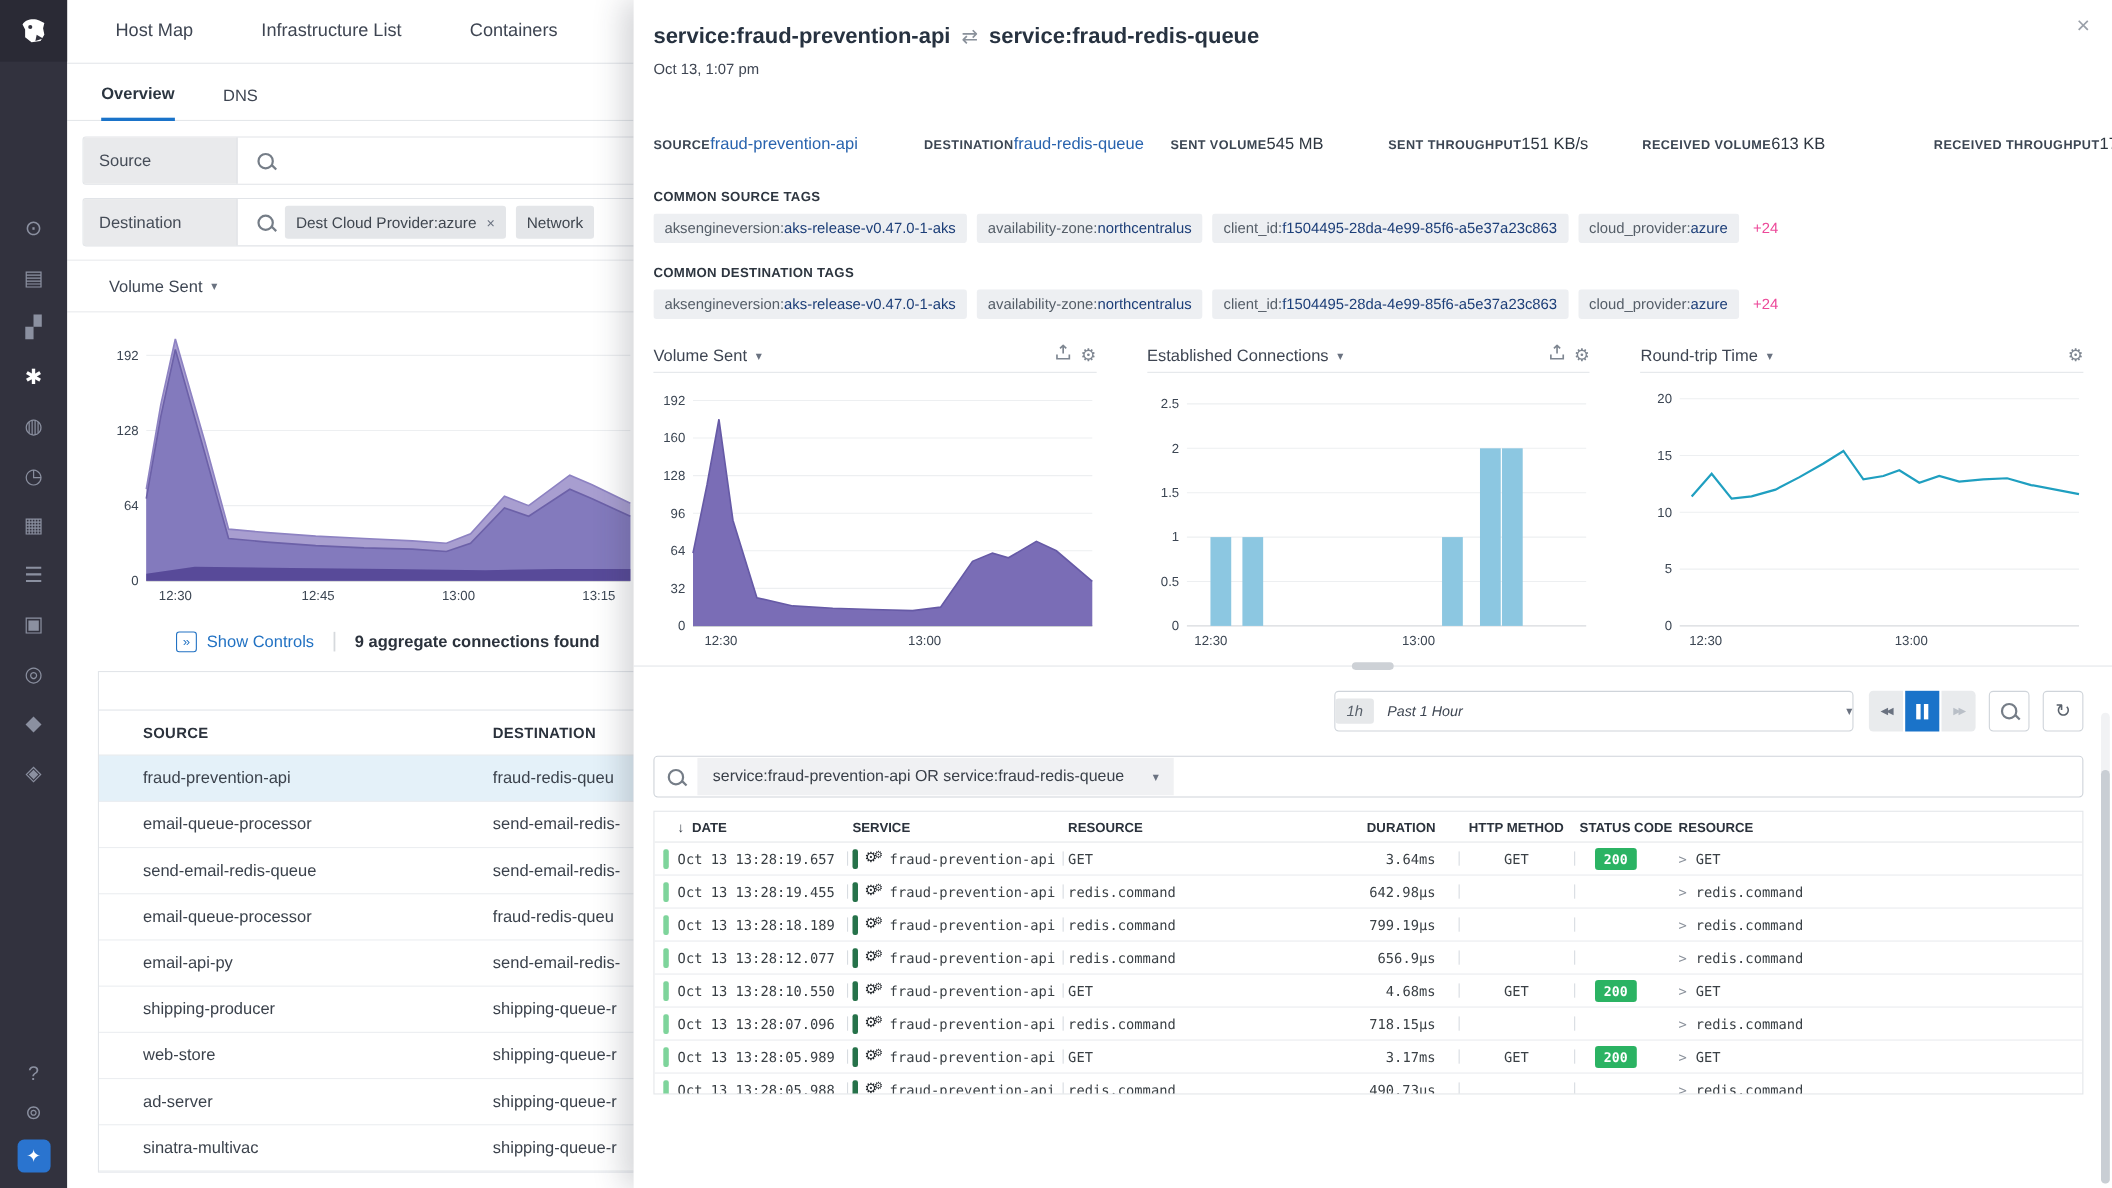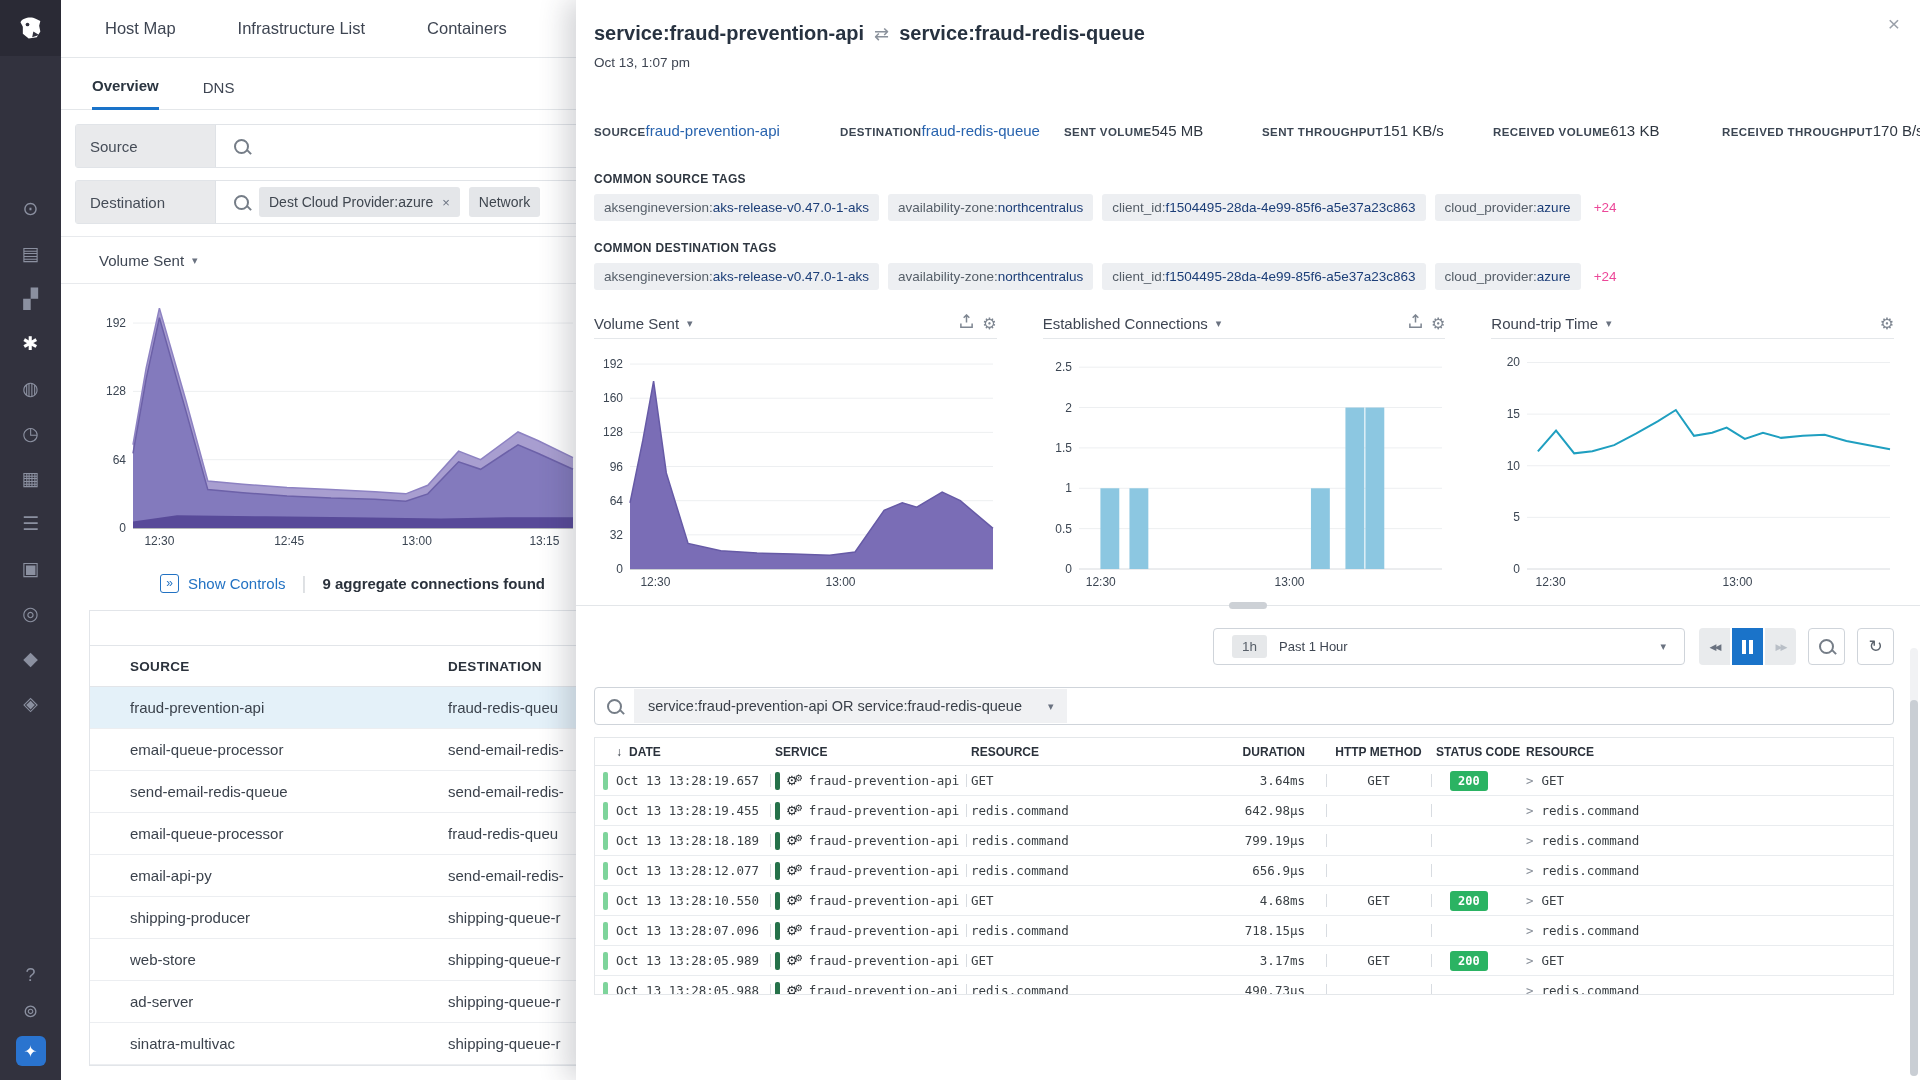--- a/index.html
+++ b/index.html
@@ -61,21 +61,21 @@
   
   .panel{position:absolute;left:576px;top:0;right:0;bottom:0;background:#fff;z-index:10;
          box-shadow:-10px 0 26px rgba(40,45,60,.20);}
   .close-btn{position:absolute;top:12px;right:20px;font-size:21px;color:#9aa0a9;cursor:pointer;}
   .p-title{padding:22px 2px 0 18px;font-size:20px;font-weight:bold;color:#273240;display:flex;gap:10px;align-items:center;}
   .swap{color:#8a919b;font-size:18px;font-weight:normal;}
   .p-sub{margin:10px 0 0 18px;font-size:13.5px;color:#3e4552;}
   .metrics{display:flex;padding:52px 0 0 18px;}
   .metric{flex:none;}
   .metric:nth-child(1){width:246px}.metric:nth-child(2){width:224px}.metric:nth-child(3){width:198px}
-  .metric:nth-child(4){width:231px}.metric:nth-child(5){width:229px}
+  .metric:nth-child(4){width:231px}.metric:nth-child(5){width:265px}
   .metric .lab{font-size:11.5px;font-weight:bold;color:#3c4653;letter-spacing:.4px;}
   .metric .val{margin-top:7px;font-size:15px;color:#2e3640;}
   .metric .val.link{color:#2863ae;cursor:pointer;}
   .tag-sec{padding:0 18px 0 18px;}
   .tag-sec.src{margin-top:32px;} .tag-sec.dst{margin-top:20px;}
   .tag-label{font-size:12px;font-weight:bold;color:#2e3640;letter-spacing:.3px;}
   .tag-chips{display:flex;gap:9px;margin-top:8px;align-items:center;overflow:hidden;}
   .tag{background:#edeff2;border-radius:3px;padding:6px 10px;font-size:13.5px;white-space:nowrap;cursor:pointer;}
   .tag .k{color:#555e68;} .tag .v{color:#1c3e78;}
   .more{font-size:13.5px;color:#ec4899;margin-left:4px;cursor:pointer;}
@@ -87,21 +87,21 @@
   .chart-body{height:252px;}
   svg{font-family:inherit;}
   .divider-row{margin-top:14px;border-top:1px solid #e3e6e9;position:relative;height:0;}
   .handle{position:absolute;left:50%;top:-4px;transform:translateX(-50%);width:38px;height:7px;
           border-radius:4px;background:#cdd1d6;cursor:row-resize;}
   .p-tabs{height:52px;display:flex;align-items:flex-end;gap:38px;padding-left:18px;border-bottom:1px solid #e3e6e9;font-size:15.5px;}
   .p-tab{padding-bottom:13px;cursor:pointer;color:#3e4653;}
   .p-tab.active{color:#2b3540;border-bottom:3px solid #1a73c9;margin-bottom:-1px;}
   .time-row{display:flex;justify-content:flex-end;align-items:center;margin:22px 26px 0 0;}
   .time-box{width:472px;height:37px;border:1px solid #cfd4da;border-radius:4px;display:flex;align-items:center;
-            padding:0 18px;gap:12px;box-sizing:border-box;cursor:pointer;}
+            padding:0 0;gap:12px;box-sizing:border-box;cursor:pointer;font-style:italic;}
   .badge-1h{background:#e6e8ea;border-radius:3px;padding:4px 10px;font-size:13.5px;color:#575f69;}
   .time-label{flex:1;font-size:13px;color:#3e4652;}
   .btn-group{display:flex;gap:2px;margin-left:14px;}
   .tseg{width:31px;height:37px;display:flex;align-items:center;justify-content:center;background:#e9ebed;
         color:#6a7280;font-size:9px;letter-spacing:-2px;cursor:pointer;}
   .tseg:first-child{border-radius:4px 0 0 4px;} .tseg:last-child{border-radius:0 4px 4px 0;color:#b9bfc7;}
   .tseg.active{background:#1a73c9;}
   .pause{display:flex;gap:3px;} .pause i{display:block;width:4px;height:14px;background:#fff;}
   .icon-btn{width:37px;height:37px;border:1px solid #cfd4da;border-radius:4px;margin-left:12px;display:flex;
             align-items:center;justify-content:center;color:#5a626c;box-sizing:border-box;font-size:17px;cursor:pointer;}

